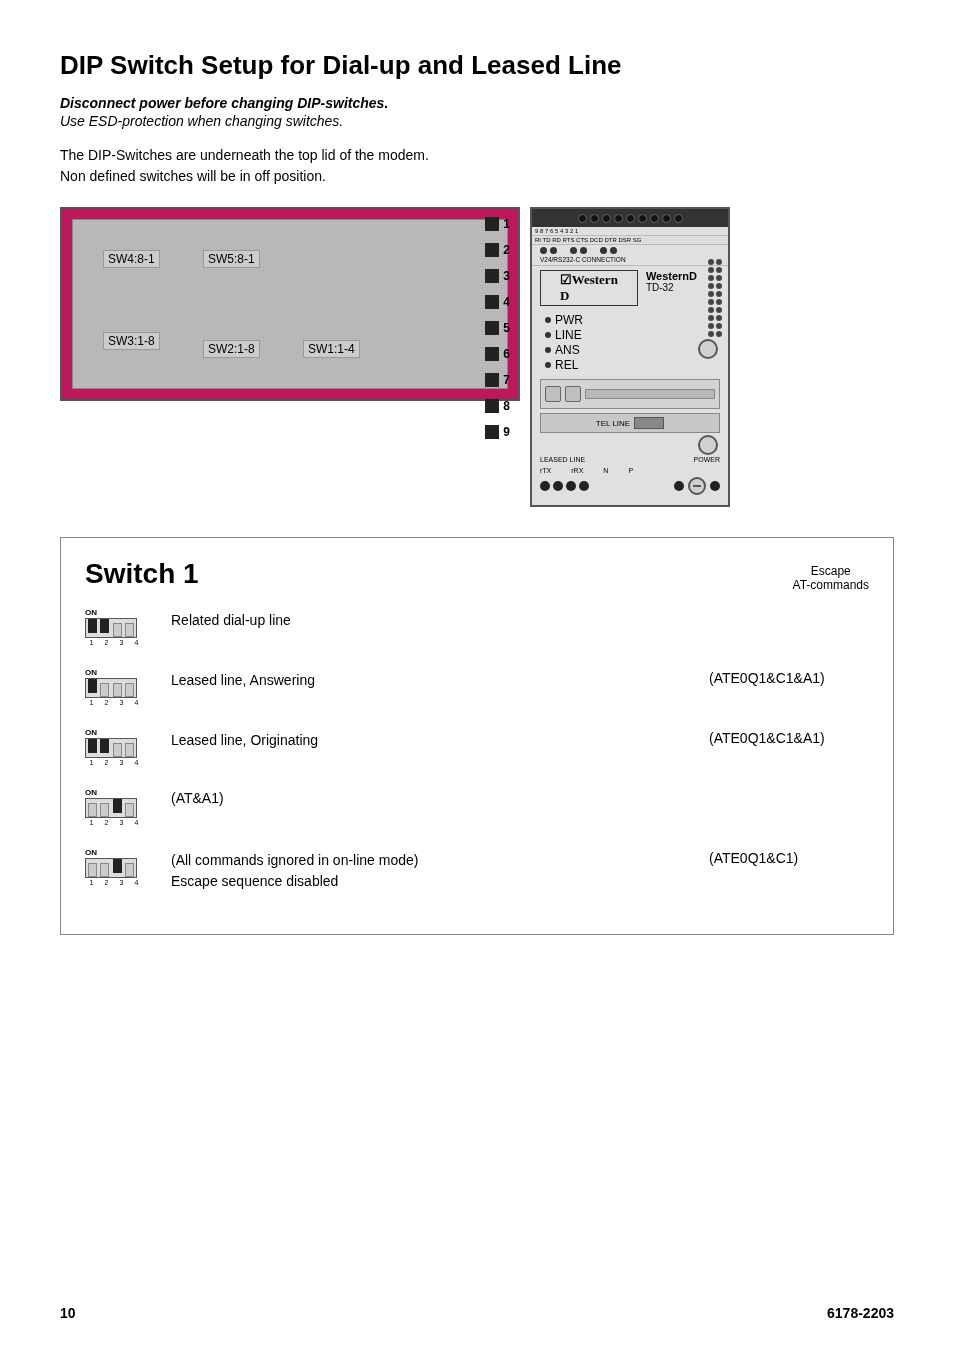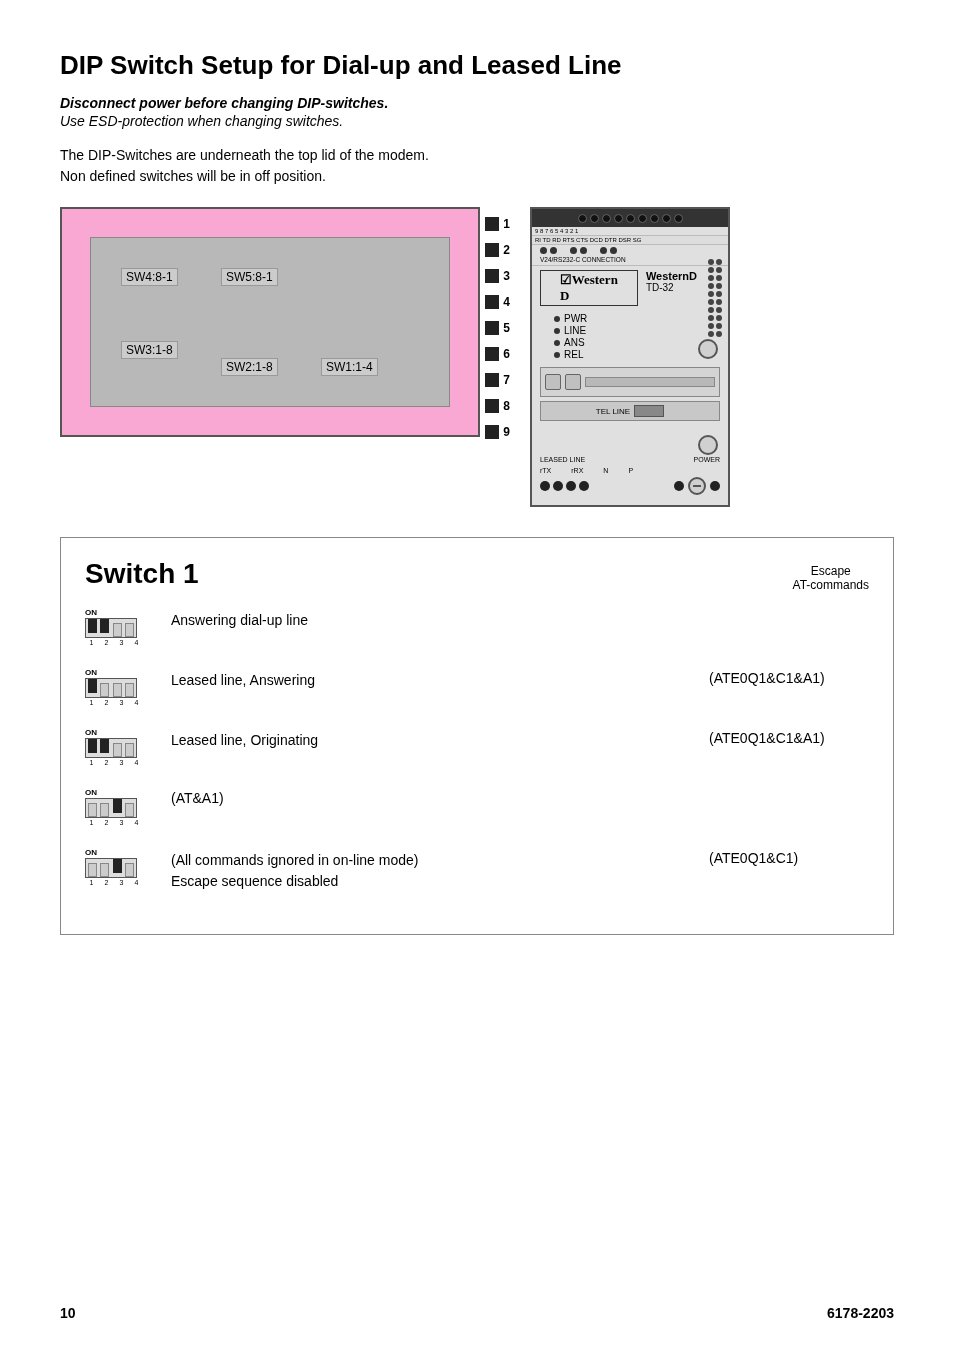--- a/index.html
+++ b/index.html
@@ -47,25 +47,25 @@
     .top-section {
       display: flex;
       gap: 30px;
       margin-bottom: 30px;
       align-items: flex-start;
     }
 
     
     .dip-diagram {
       border: 2px solid #555;
-      background: #f9a8d4;
-      width: 420px;
+      background: #be185d;
+      width: 460px;
       min-height: 190px;
       position: relative;
-      padding: 28px;
+      padding: 10px;
       flex-shrink: 0;
     }
 
     .dip-diagram-inner {
       border: 1px solid #888;
       background: #b8b8b8;
       width: 100%;
       height: 170px;
       position: relative;
     }
@@ -75,21 +75,21 @@
       position: absolute;
       font-size: 12px;
       color: #000;
       border: 1px solid #999;
       background: #ccc;
       padding: 1px 4px;
     }
 
     .sw-top-left { top: 30px; left: 30px; }
     .sw-top-mid  { top: 30px; left: 130px; }
-    .sw-bot-left { bottom: 47px; left: 30px; }
+    .sw-bot-left { bottom: 38px; left: 30px; }
     .sw-bot-mid  { bottom: 30px; left: 130px; }
     .sw-bot-right { bottom: 30px; left: 230px; }
 
     .switch-num-item {
       display: flex;
       align-items: center;
       gap: 4px;
       font-size: 12px;
       font-weight: bold;
     }
@@ -226,21 +226,21 @@
     .mv-dot {
       width: 6px; height: 6px;
       background: #444; border-radius: 50%;
     }
 
     .mv-leds {
       padding: 2px 8px;
     }
 
     .mv-led {
-      display: flex; align-items: center; gap: 4px; font-size: 10px; margin: 1px 14px;
+      display: flex; align-items: center; gap: 4px; font-size: 12px; margin: 1px 5px;
     }
 
     .mv-led-dot {
       width: 6px; height: 6px; background: #333; border-radius: 50%;
     }
 
     .mv-circuit-area {
       margin: 4px 8px;
       border: 1px solid #888;
       height: 30px;
@@ -602,21 +602,21 @@
             </div>
         </div>
         <div class="dip-numbers">
           <div class="dip-num">1</div>
           <div class="dip-num">2</div>
           <div class="dip-num">3</div>
           <div class="dip-num">4</div>
         </div>
       </div>
       <div class="switch-desc">
-        <span>Answering dial-up line</span>
+        <span>Related dial-up line</span>
       </div>
       <div class="switch-cmd">
         <span></span>
       </div>
     </div>
 
     <div class="switch-row">
       <div class="dip-icon-container">
         <div class="dip-on-label">ON</div>
         <div class="dip-switch-body">

